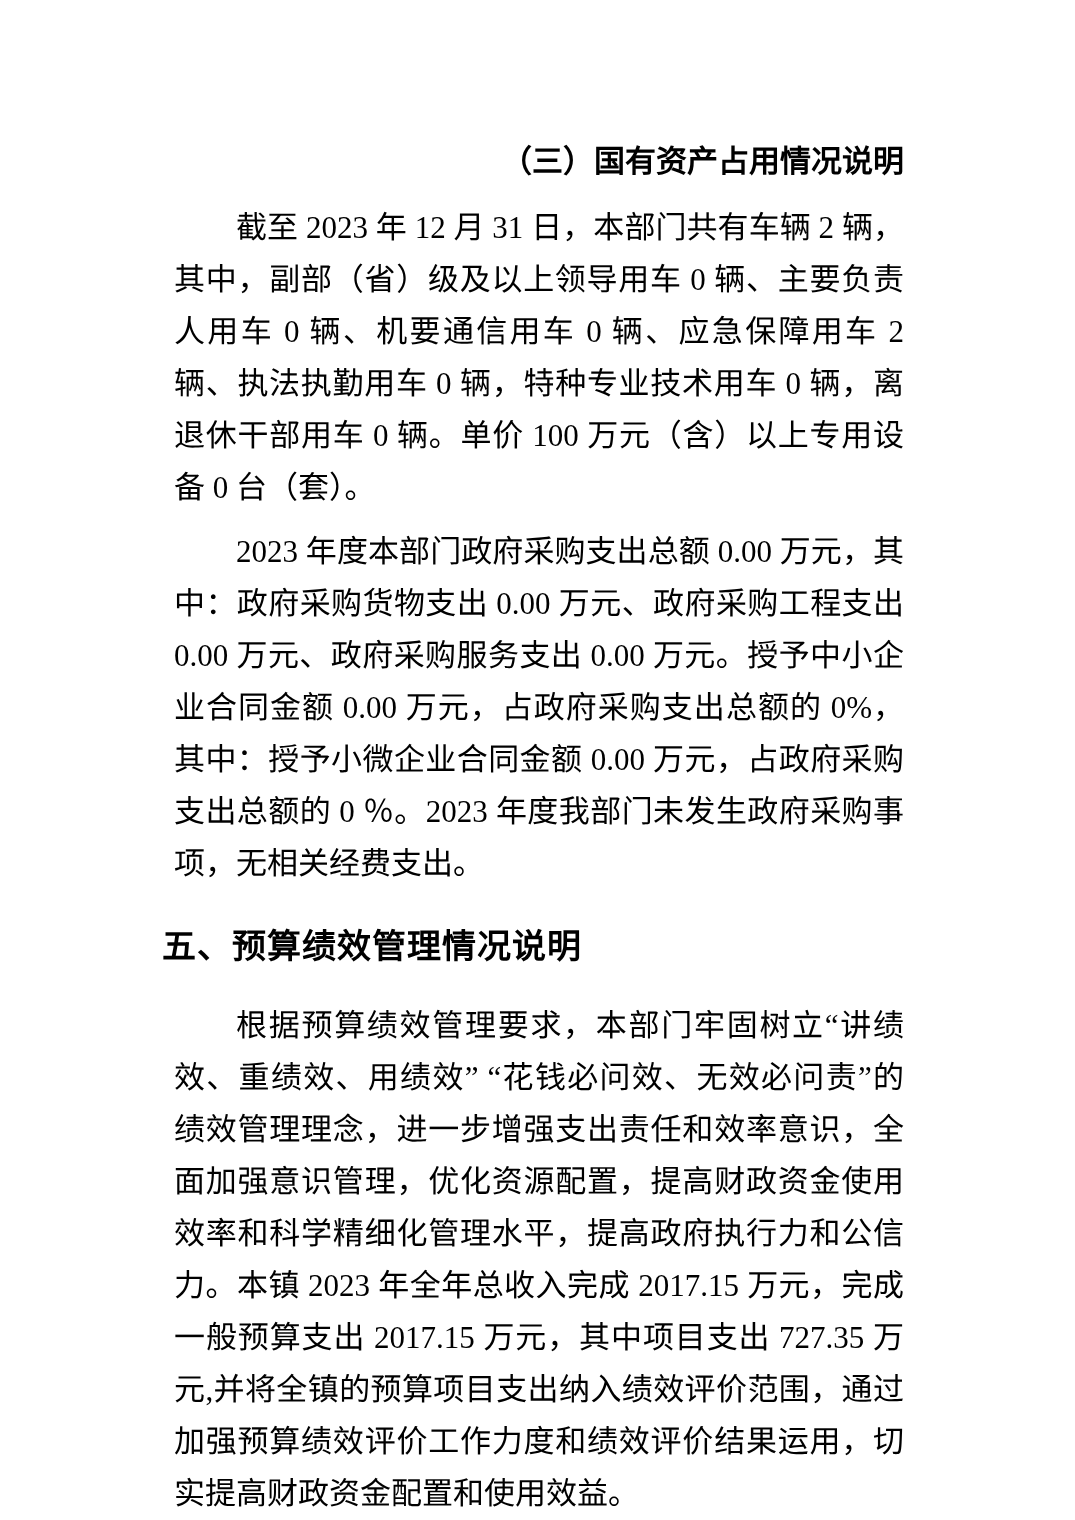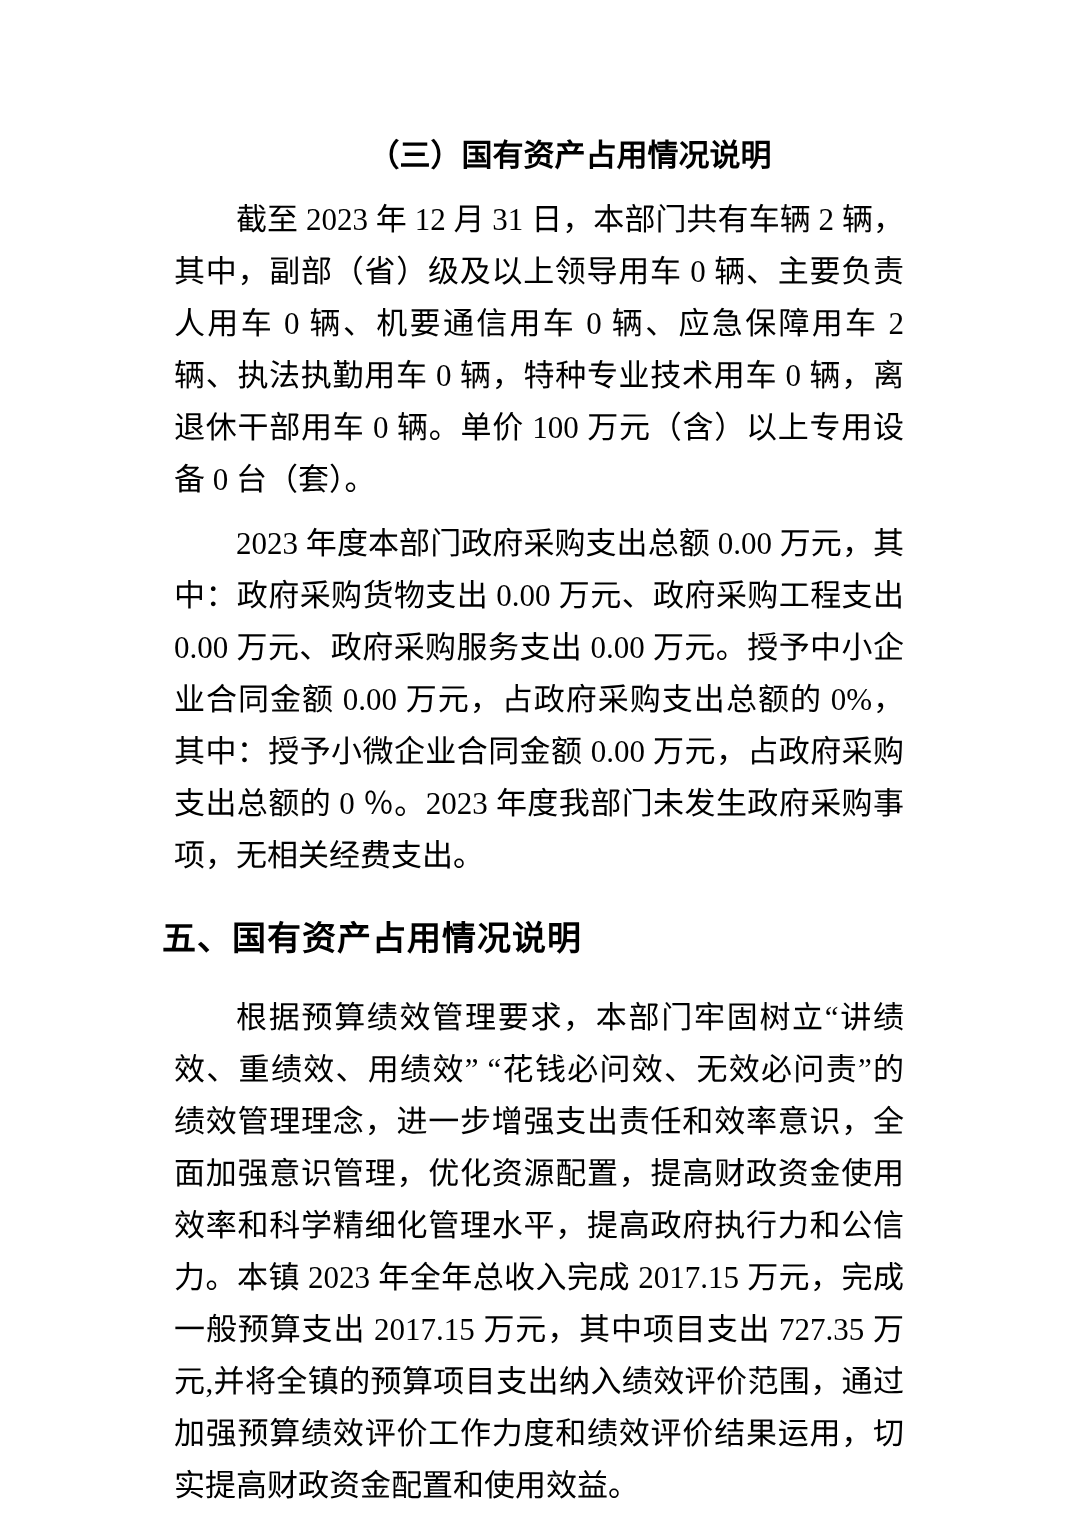--- a/index.html
+++ b/index.html
@@ -21,25 +21,26 @@
     top: 126px;
     width: 754px;
     color: #000000;
     font-family: "Liberation Serif", "DejaVu Serif", serif;
     font-size: 31px;
     line-height: 52px;
     text-align: justify;
     word-break: break-all;
   }
   .subheading {
-    margin: 4px;
+    margin: 12px;
     font-size: 31px;
     font-weight: bold;
     text-indent: 2em;
-    text-align: center;
+    text-align: right;
+    font-family: Liberation Mono, monospace;
   }
   .para {
     margin: 12px;
     text-indent: 2em;
   }
   .heading-l1 {
     margin: 30px 0 28px 0;
     font-family: "Liberation Sans", "DejaVu Sans", sans-serif;
     font-size: 34px;
     font-weight: bold;
@@ -50,16 +51,16 @@
   }
 </style>
 </head>
 <body>
 
 <div class="page">
   <div class="content">
     <h3 class="subheading">（三）国有资产占用情况说明</h3>
     <p class="para">截至 2023 年 12 月 31 日，本部门共有车辆 2 辆，其中，副部（省）级及以上领导用车 0 辆、主要负责人用车 0 辆、机要通信用车 0 辆、应急保障用车 2 辆、执法执勤用车 0 辆，特种专业技术用车 0 辆，离退休干部用车 0 辆。单价 100 万元（含）以上专用设备 0 台（套）。</p>
     <p class="para">2023 年度本部门政府采购支出总额 0.00 万元，其中：政府采购货物支出 0.00 万元、政府采购工程支出 0.00 万元、政府采购服务支出 0.00 万元。授予中小企业合同金额 0.00 万元，占政府采购支出总额的 0%，其中：授予小微企业合同金额 0.00 万元，占政府采购支出总额的 0 ％。2023 年度我部门未发生政府采购事项，无相关经费支出。</p>
-    <h2 class="heading-l1">五、国有资产占用情况说明</h2>
+    <h2 class="heading-l1">五、预算绩效管理情况说明</h2>
     <p class="para">根据预算绩效管理要求，本部门牢固树立“讲绩效、重绩效、用绩效” “花钱必问效、无效必问责”的绩效管理理念，进一步增强支出责任和效率意识，全面加强意识管理，优化资源配置，提高财政资金使用效率和科学精细化管理水平，提高政府执行力和公信力。本镇 2023 年全年总收入完成 2017.15 万元，完成一般预算支出 2017.15 万元，其中项目支出 727.35 万元,并将全镇的预算项目支出纳入绩效评价范围，通过加强预算绩效评价工作力度和绩效评价结果运用，切实提高财政资金配置和使用效益。</p>
   </div>
 </div>
 
 </body></html>

